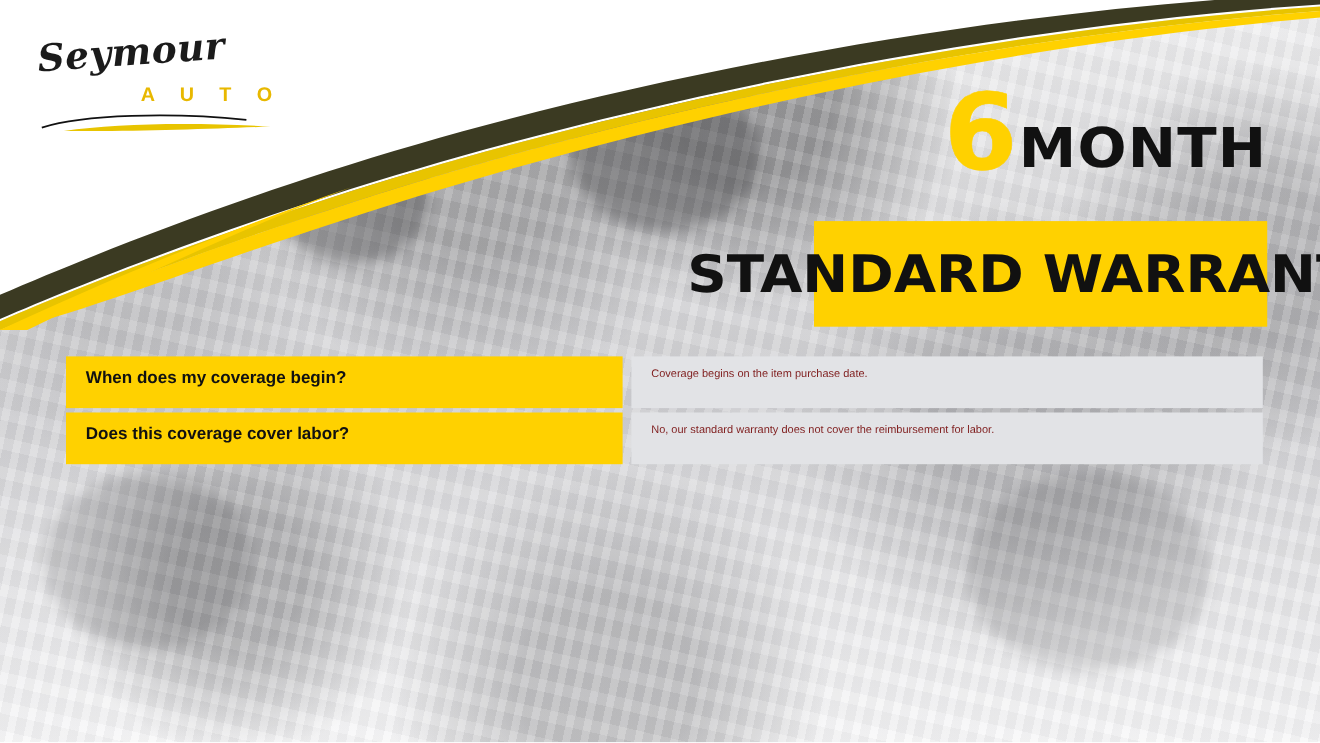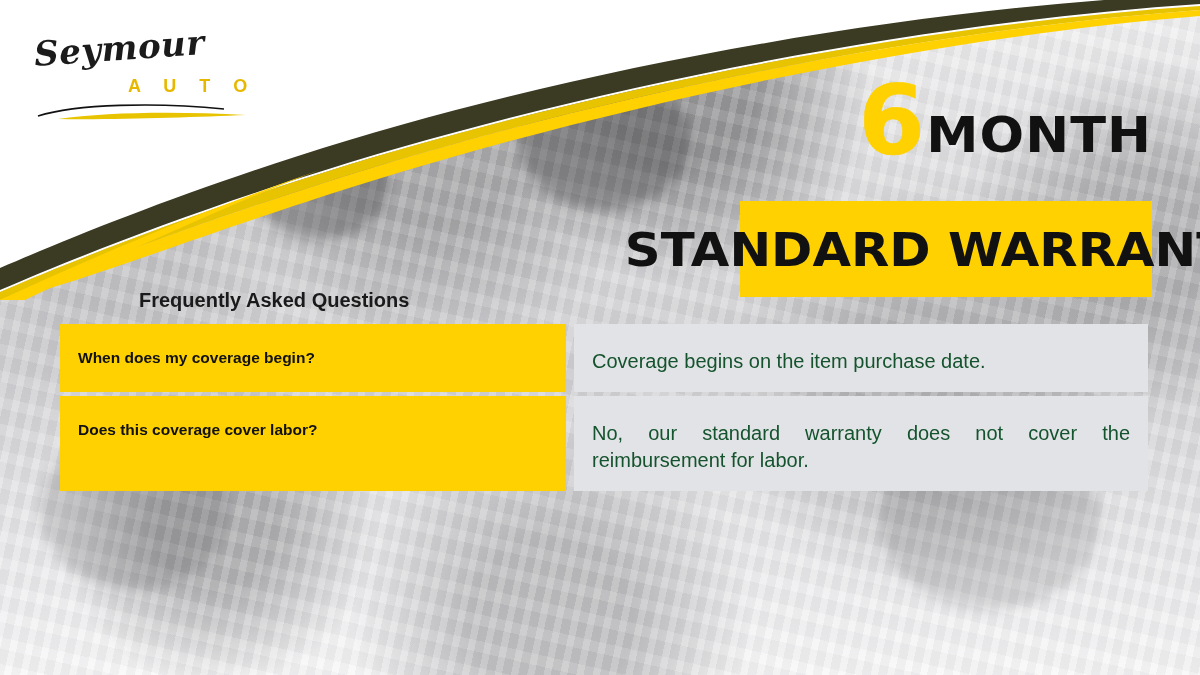--- a/index.html
+++ b/index.html
@@ -166,34 +166,34 @@
   .faq-table {
     position: absolute;
     left: 60px;
     top: 320px;
     width: 1088px;
     border-collapse: separate;
     border-spacing: 0 4px;
   }
   .faq-table td {
     vertical-align: top;
-    padding: 24px 18px 16px 18px;
+    padding: 10px 18px 16px 18px;
   }
   .q-cell {
     width: 470px;
     background: #FFD100;
     font-size: 15.5px;
     font-weight: 700;
     color: #111111;
     line-height: 1.35;
   }
   .a-cell {
     background: #e2e3e6;
-    font-size: 20px;
-    color: #14532d;
+    font-size: 10px;
+    color: #7f1d1d;
     line-height: 1.38;
     text-align: justify;
     padding-left: 16px;
     padding-right: 22px;
   }
   .gap-col {
     width: 8px;
     padding: 0 !important;
     background: transparent;
   }
@@ -233,21 +233,20 @@
   </div>
 
   <div class="headline">
     <span class="six">6</span><span class="month">MONTH</span>
   </div>
 
   <div class="warranty-bar">
     <span class="warranty-text">STANDARD WARRANTY</span>
   </div>
 
-  <div class="faq-title">Frequently Asked Questions</div>
 
   <table class="faq-table">
     <tbody>
       <tr>
         <td class="q-cell">When does my coverage begin?</td>
         <td class="gap-col"></td>
         <td class="a-cell">Coverage begins on the item purchase date.</td>
       </tr>
       <tr>
         <td class="q-cell">Does this coverage cover labor?</td>

